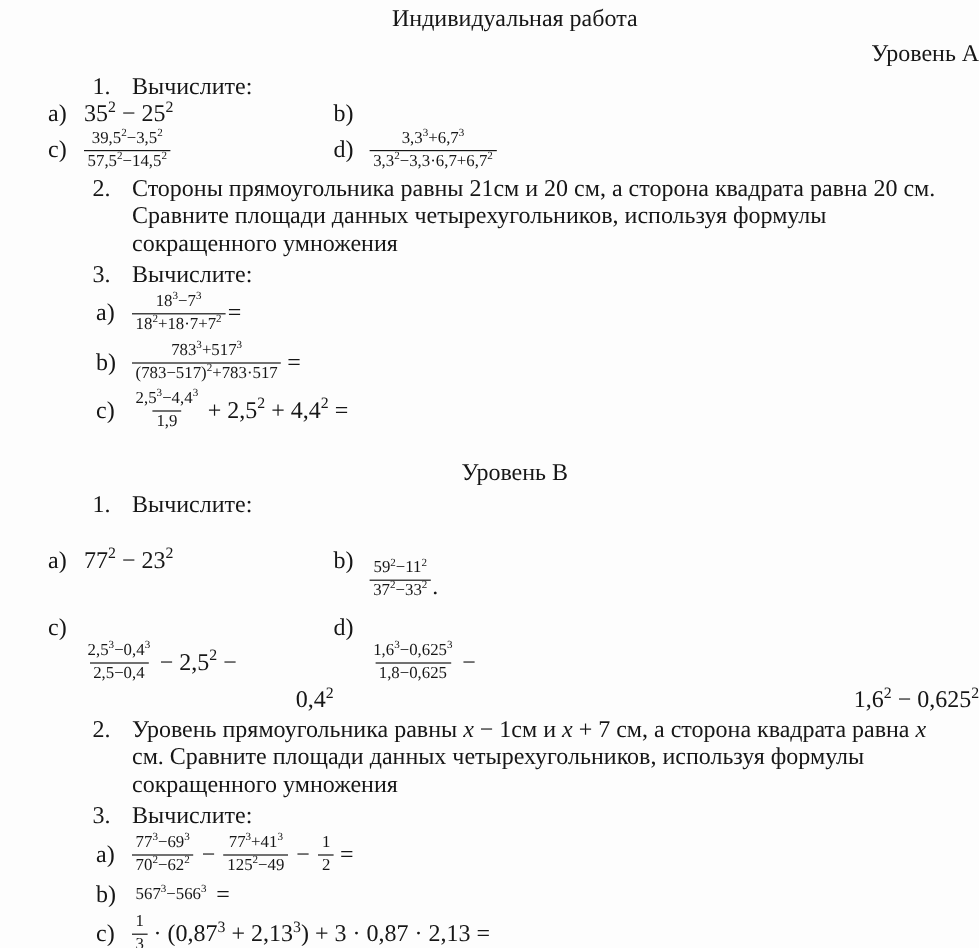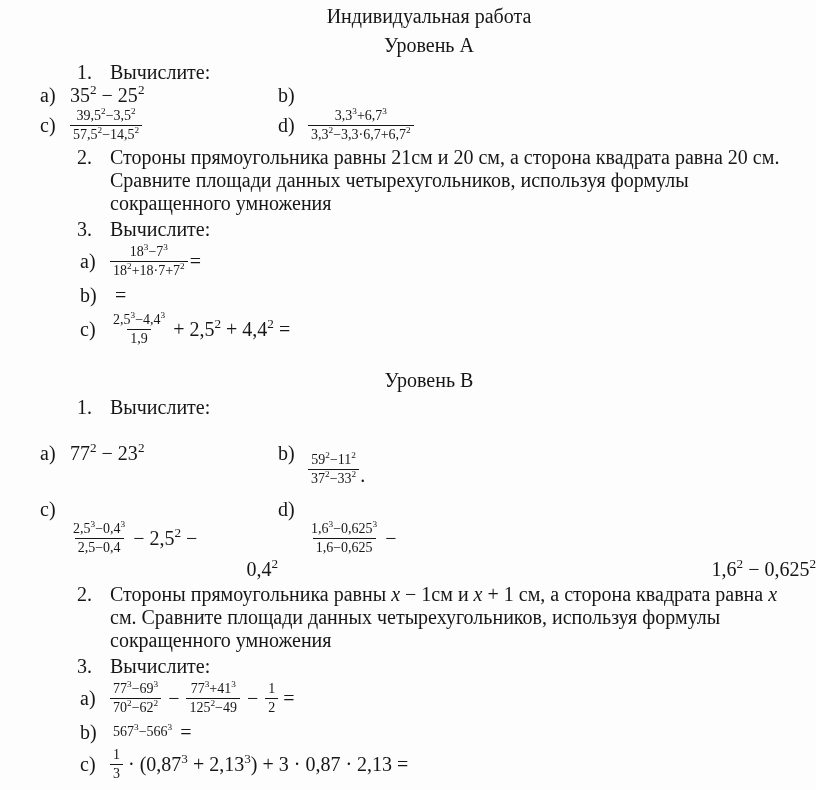--- a/index.html
+++ b/index.html
@@ -7,21 +7,21 @@
   body {
     background:#fdfdfd;
     font-family:"Liberation Serif","DejaVu Serif",serif;
     font-size:20px;
     color:#161616;
     overflow:hidden;
   }
   .page { padding-top:5px; }
   .centered { margin-left:42px; width:774px; text-align:center; }
   .title { margin-bottom:6px; }
-  .hA { margin-bottom:4px; }
+  .hA { margin-bottom:4px;text-align:right; }
   .hB { margin-top:22px; margin-bottom:4px; }
 
   .num-item { margin-left:77px; display:flex; align-items:flex-start; }
   .num-label { width:33px; flex-shrink:0; }
   .num-text { max-width:688px; }
 
   
   .grid2 { display:grid; grid-template-columns:30px 208px 30px auto; margin-left:40px; align-items:center; }
   .grid2 > * { min-width:0; }
   .grid2.top { align-items:start; }
@@ -100,20 +100,24 @@
     <span class="sub-label">a)</span>
     <span class="frac">
       <span class="fnum">18<sup>3</sup>−7<sup>3</sup></span>
       <span class="fden">18<sup>2</sup>+18·7+7<sup>2</sup></span>
     </span>
     <span class="suffix tight">=</span>
   </div>
 
   <div class="subrow">
     <span class="sub-label">b)</span>
+    <span class="frac">
+      <span class="fnum">783<sup>3</sup>+517<sup>3</sup></span>
+      <span class="fden">(783−517)<sup>2</sup>+783·517</span>
+    </span>
     <span class="suffix">=</span>
   </div>
 
   <div class="subrow">
     <span class="sub-label">c)</span>
     <span class="frac">
       <span class="fnum">2,5<sup>3</sup>−4,4<sup>3</sup></span>
       <span class="fden">1,9</span>
     </span>
     <span class="suffix">+ 2,5<sup>2</sup> + 4,4<sup>2</sup> =</span>
@@ -149,31 +153,31 @@
         </span>
         <span class="suffix">− 2,5<sup>2</sup> −</span>
       </span>
       <div class="line2">0,4<sup>2</sup></div>
     </span>
     <span class="sub-label pt">d)</span>
     <span>
       <span class="line1">
         <span class="frac">
           <span class="fnum">1,6<sup>3</sup>−0,625<sup>3</sup></span>
-          <span class="fden">1,6−0,625</span>
+          <span class="fden">1,8−0,625</span>
         </span>
         <span class="suffix">−</span>
       </span>
       <div class="line2">1,6<sup>2</sup> − 0,625<sup>2</sup></div>
     </span>
   </div>
 
   <div class="num-item mb3">
     <span class="num-label">2.</span>
-    <span class="num-text"><span>Стороны прямоугольника равны </span><span class="var">x</span><span> − 1см и </span><span class="var">x</span><span> + 1 см, а сторона квадрата равна </span><span class="var">x</span><span> см. Сравните площади данных четырехугольников, используя формулы сокращенного умножения</span></span>
+    <span class="num-text"><span>Уровень прямоугольника равны </span><span class="var">x</span><span> − 1см и </span><span class="var">x</span><span> + 7 см, а сторона квадрата равна </span><span class="var">x</span><span> см. Сравните площади данных четырехугольников, используя формулы сокращенного умножения</span></span>
   </div>
 
   <div class="num-item mb2">
     <span class="num-label">3.</span>
     <span class="num-text">Вычислите:</span>
   </div>
 
   <div class="subrow">
     <span class="sub-label">a)</span>
     <span class="frac">

